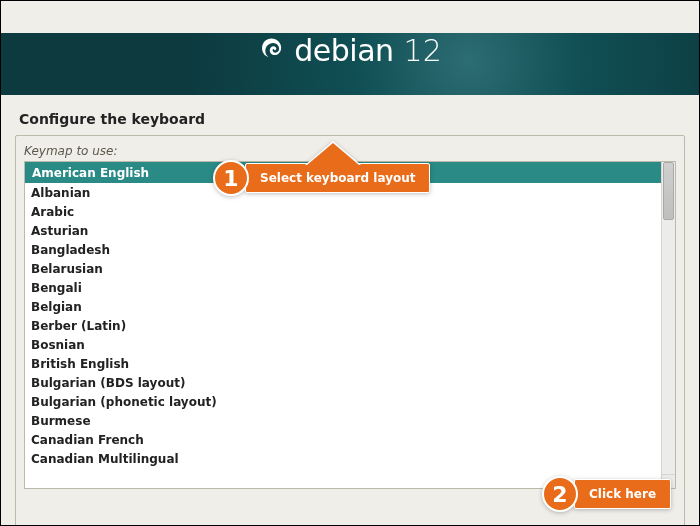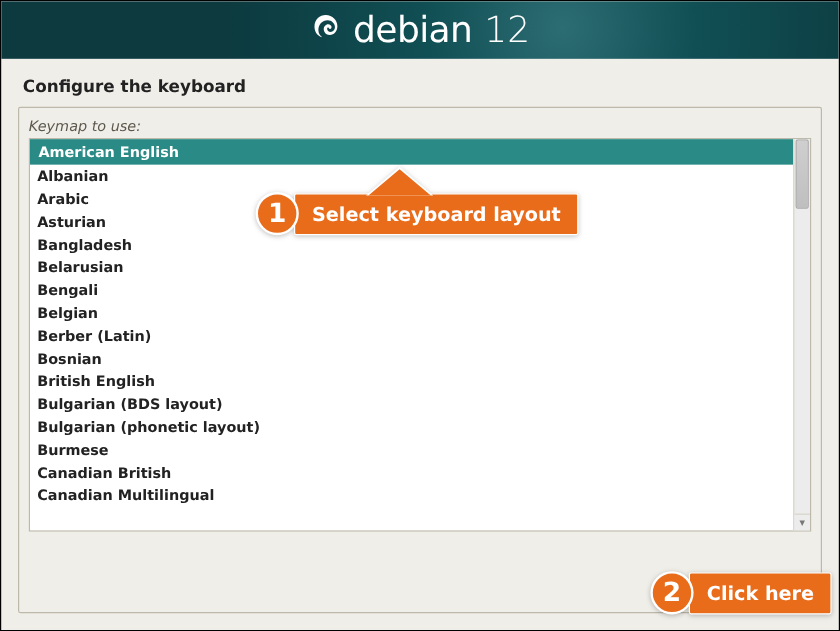--- a/index.html
+++ b/index.html
@@ -1,24 +1,25 @@
 <!DOCTYPE html>
 <html><head>
 <meta charset="utf-8">
 <style>
   * { box-sizing: border-box; margin: 0; padding: 0; }
   html, body { width: 700px; height: 526px; font-family: "DejaVu Sans", Arial, sans-serif; overflow: hidden; }
   body { border: 1px solid #000; background: #f0eee9; position: relative; }
 
   .banner {
-    height: 48px;
+    height: 62px;
     background: #0c3a3f;
     background: radial-gradient(circle at 67% 45%, #2c6d73 0%, #104f54 24%, #0c3a3f 60%);
-    display: flex; align-items: center; justify-content: center;
+    display: flex; align-items: flex-start; justify-content: center;
     color: #fff;
+    margin-top: 32px;
   }
   .banner-title { display: flex; align-items: center; gap: 10px; }
   .swirl { width: 26px; height: 26px; }
   .brand-main { font-size: 30px; font-weight: 400; letter-spacing: -0.5px; }
   .brand-version { font-size: 30px; font-weight: 300; color: #fff; }
 
   .content { padding: 10px 14px 8px 14px; }
   .page-title { font-size: 14px; font-weight: bold; color: #222; margin: 6px 4px 8px 4px; }
 
   .group {
@@ -84,21 +85,21 @@
 
   
   .anno { position: absolute; display: flex; align-items: center; filter: drop-shadow(0 1px 2px rgba(0,0,0,.25)); }
   .anno-num {
     width: 36px; height: 36px; border-radius: 50%;
     background: #e86c1a; border: 2px solid #fff;
     color: #fff; font-size: 22px; font-weight: bold; display:flex; align-items:center; justify-content:center;
     z-index: 2;
   }
   .anno-box {
-    background: #e86c1a; color: #fff; font-size: 16px; font-weight: bold;
+    background: #e86c1a; color: #fff; font-size: 12px; font-weight: bold;
     padding: 7px 14px; border: 1px solid #fff; border-radius: 2px;
     margin-left: -4px; z-index:1;
   }
   .anno1 { left: 212px; top: 159px; }
   .anno1 .arrow {
     position:absolute; left: 58px; top:-20px;
     width:0;height:0;border-left:26px solid transparent;border-right:26px solid transparent;border-bottom:22px solid #e86c1a;
   }
   .anno1 .arrow-out {
     position:absolute; left: 56px; top:-22px;
@@ -135,21 +136,21 @@
           <div class="item">Bangladesh</div>
           <div class="item">Belarusian</div>
           <div class="item">Bengali</div>
           <div class="item">Belgian</div>
           <div class="item">Berber (Latin)</div>
           <div class="item">Bosnian</div>
           <div class="item">British English</div>
           <div class="item">Bulgarian (BDS layout)</div>
           <div class="item">Bulgarian (phonetic layout)</div>
           <div class="item">Burmese</div>
-          <div class="item">Canadian British</div>
+          <div class="item">Canadian French</div>
           <div class="item">Canadian Multilingual</div>
         </div>
       <div class="scrollbar">
         <div class="scroll-thumb"></div>
         <div class="scroll-btn">▾</div>
       </div>
     </div>
   </div>
 </div>
 

